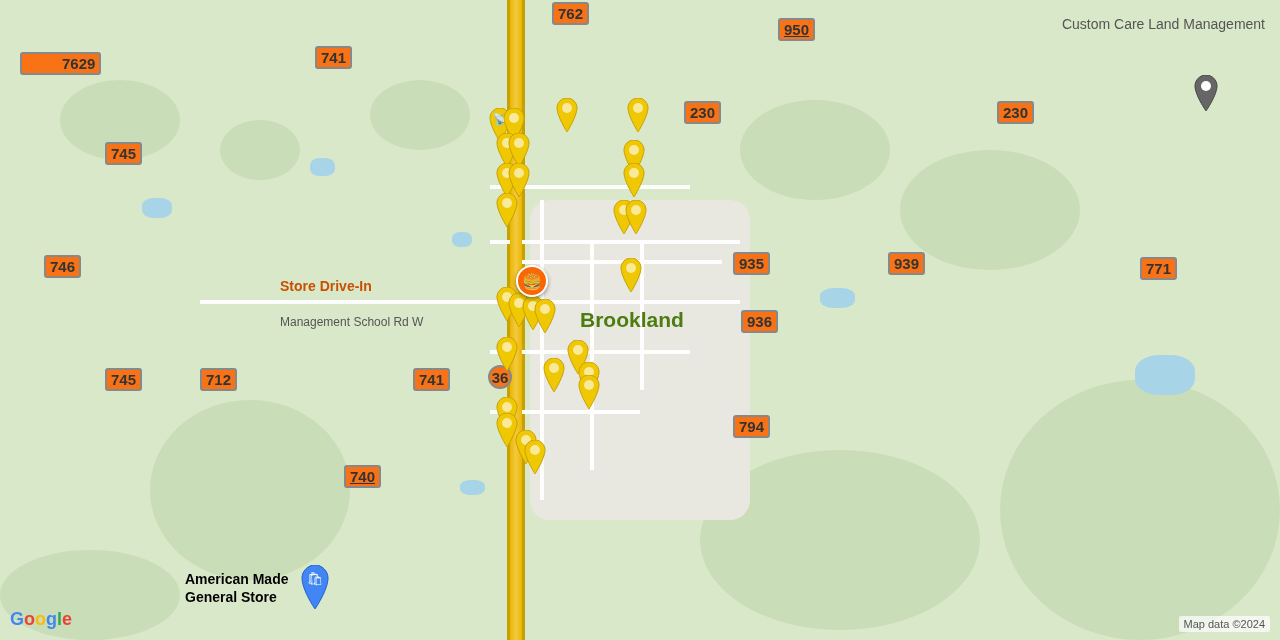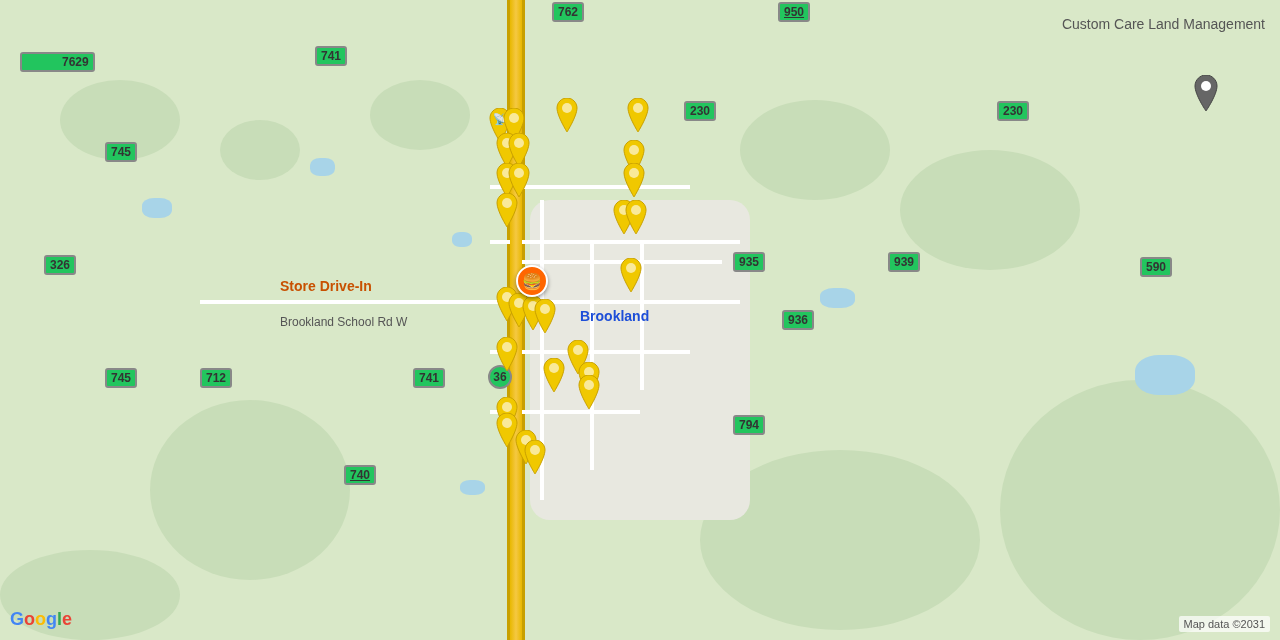--- a/index.html
+++ b/index.html
@@ -55,24 +55,24 @@
     
     .local-road {
       position: absolute;
       background-color: #ffffff;
       z-index: 2;
     }
 
     
     .road-badge {
       position: absolute;
-      background-color: #22c55e;
+      background-color: #f97316;
       border: 2px solid #888;
       border-radius: 3px;
-      font-size: 12px;
+      font-size: 15px;
       font-weight: bold;
       color: #333;
       padding: 1px 4px;
       z-index: 10;
       white-space: nowrap;
     }
 
     
     .tower-marker {
       position: absolute;
@@ -161,23 +161,23 @@
       border: 2px solid white;
       box-shadow: 0 2px 4px rgba(0,0,0,0.4);
     }
 
     
     .brookland-label {
       position: absolute;
       left: 580px;
       top: 308px;
       z-index: 15;
-      font-size: 14px;
-      font-weight: bold;
-      color: #1d4ed8;
+      font-size: 21px;
+      font-weight: bold;
+      color: #4d7c0f;
       font-family: Arial, sans-serif;
     }
 
     
     .american-made-area {
       position: absolute;
       left: 185px;
       top: 570px;
       z-index: 25;
     }
@@ -283,34 +283,34 @@
 
   <div class="local-road" style="left:200px;top:300px;width:310px;height:4px;"></div>
 
   <div class="local-road" style="left:522px;top:260px;width:200px;height:4px;"></div>
 
   <div class="hwy-main-outline"></div>
 
   <div class="hwy-main"></div>
 
   <div class="road-badge" style="left:552px;top:2px;">762</div>
-  <div class="road-badge" style="left:778px;top:2px;text-decoration:underline;">950</div>
+  <div class="road-badge" style="left:778px;top:18px;text-decoration:underline;">950</div>
   <div class="road-badge" style="left:20px;top:52px;padding-left:40px;">7629</div>
   <div class="road-badge" style="left:315px;top:46px;">741</div>
   <div class="road-badge" style="left:105px;top:142px;">745</div>
   <div class="road-badge" style="left:684px;top:101px;">230</div>
   <div class="road-badge" style="left:997px;top:101px;">230</div>
-  <div class="road-badge" style="left:44px;top:255px;">326</div>
+  <div class="road-badge" style="left:44px;top:255px;">746</div>
   <div class="road-badge" style="left:733px;top:252px;">935</div>
   <div class="road-badge" style="left:888px;top:252px;">939</div>
-  <div class="road-badge" style="left:1140px;top:257px;">590</div>
+  <div class="road-badge" style="left:1140px;top:257px;">771</div>
   <div class="road-badge" style="left:105px;top:368px;">745</div>
   <div class="road-badge" style="left:200px;top:368px;">712</div>
   <div class="road-badge" style="left:413px;top:368px;">741</div>
-  <div class="road-badge" style="left:782px;top:310px;">936</div>
+  <div class="road-badge" style="left:741px;top:310px;">936</div>
   <div class="road-badge" style="left:488px;top:365px;border-radius:50%;width:24px;height:24px;display:flex;align-items:center;justify-content:center;padding:0;">36</div>
   <div class="road-badge" style="left:733px;top:415px;">794</div>
   <div class="road-badge" style="left:344px;top:465px;text-decoration:underline;">740</div>
 
   <div class="tower-marker" style="left:486px;top:108px;">
     <svg viewBox="0 0 28 34">
         <path d="M14 0C8.5 0 4 4.5 4 10c0 8 10 24 10 24s10-16 10-24C24 4.5 19.5 0 14 0z" fill="#f0c800" stroke="#c8a000" stroke-width="1"></path>
         <text x="14" y="15" text-anchor="middle" font-size="11" fill="white" font-weight="bold">📡</text>
       </svg>
   </div>
@@ -468,34 +468,42 @@
     <svg viewBox="0 0 28 34">
         <path d="M14 0C8.5 0 4 4.5 4 10c0 8 10 24 10 24s10-16 10-24C24 4.5 19.5 0 14 0z" fill="#f0c800" stroke="#c8a000" stroke-width="1"></path>
         <circle cx="14" cy="10" r="5" fill="white" opacity="0.6"></circle>
       </svg>
   </div>
 
 
   <div class="poi-label-sonic">Store Drive-In</div>
   <div class="poi-icon-sonic">🍔</div>
 
-  <div class="school-road-label">Brookland School Rd W</div>
+  <div class="school-road-label">Management School Rd W</div>
 
   <div class="brookland-label">Brookland</div>
 
+  <div class="american-made-area">
+    <div class="american-made-label">American Made<br>General Store</div>
+
+    <svg class="american-made-icon" viewBox="0 0 36 44">
+      <path d="M18 0C11 0 5 6 5 13c0 12 13 31 13 31s13-19 13-31C31 6 25 0 18 0z" fill="#4285F4" stroke="#2060d0" stroke-width="1"></path>
+      <text x="18" y="18" text-anchor="middle" font-size="13" fill="white">🛍</text>
+    </svg>
+  </div>
 
   <div class="custom-care-label">Custom Care Land
 Management</div>
 
   <div class="custom-care-pin">
     <svg width="28" height="36" viewBox="0 0 28 36">
       <path d="M14 0C8 0 3 5 3 11c0 9 11 25 11 25S25 20 25 11C25 5 20 0 14 0z" fill="#666" stroke="#444" stroke-width="1"></path>
       <circle cx="14" cy="11" r="5" fill="white"></circle>
     </svg>
   </div>
 
   <div class="google-logo">
     <span>G</span><span>o</span><span>o</span><span>g</span><span>l</span><span>e</span>
   </div>
 
-  <div class="map-data-footer">Map data ©2031</div>
+  <div class="map-data-footer">Map data ©2024</div>
 
 </div>
 
 </body></html>

